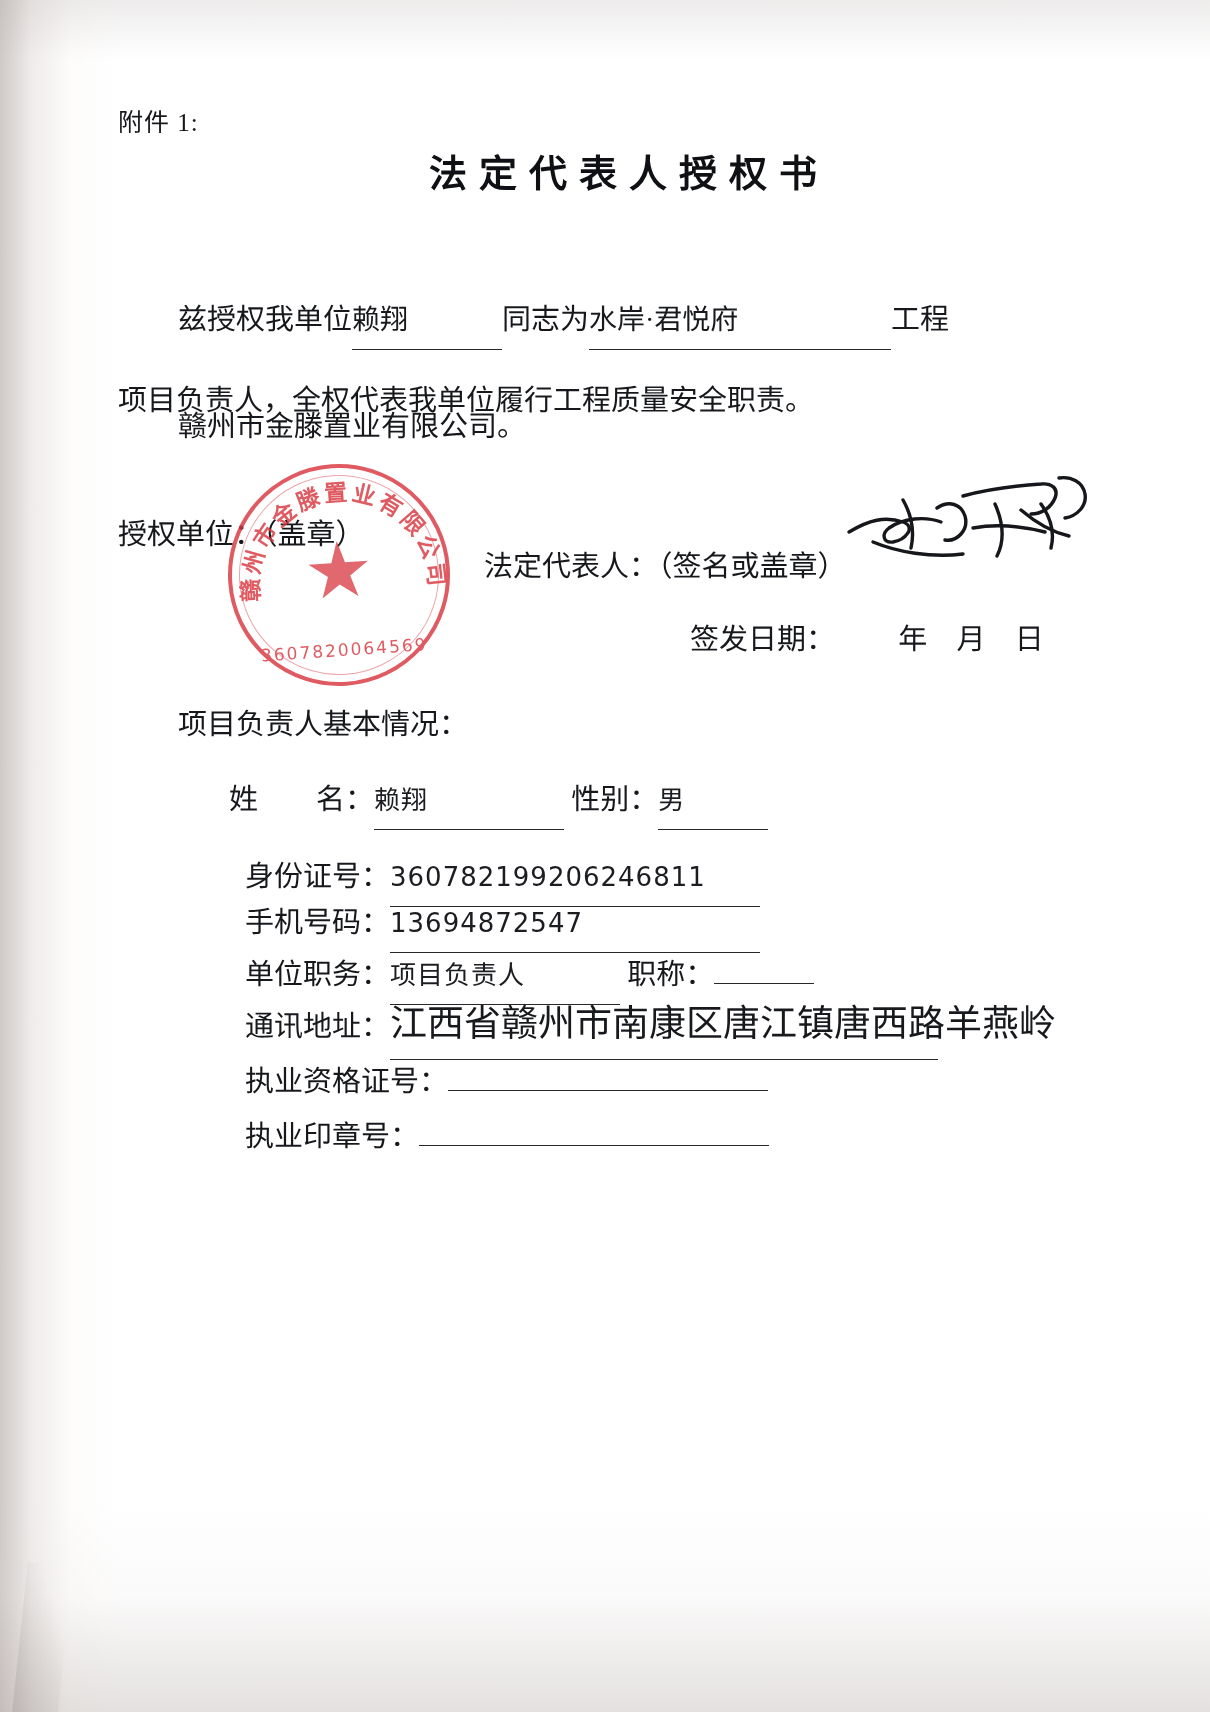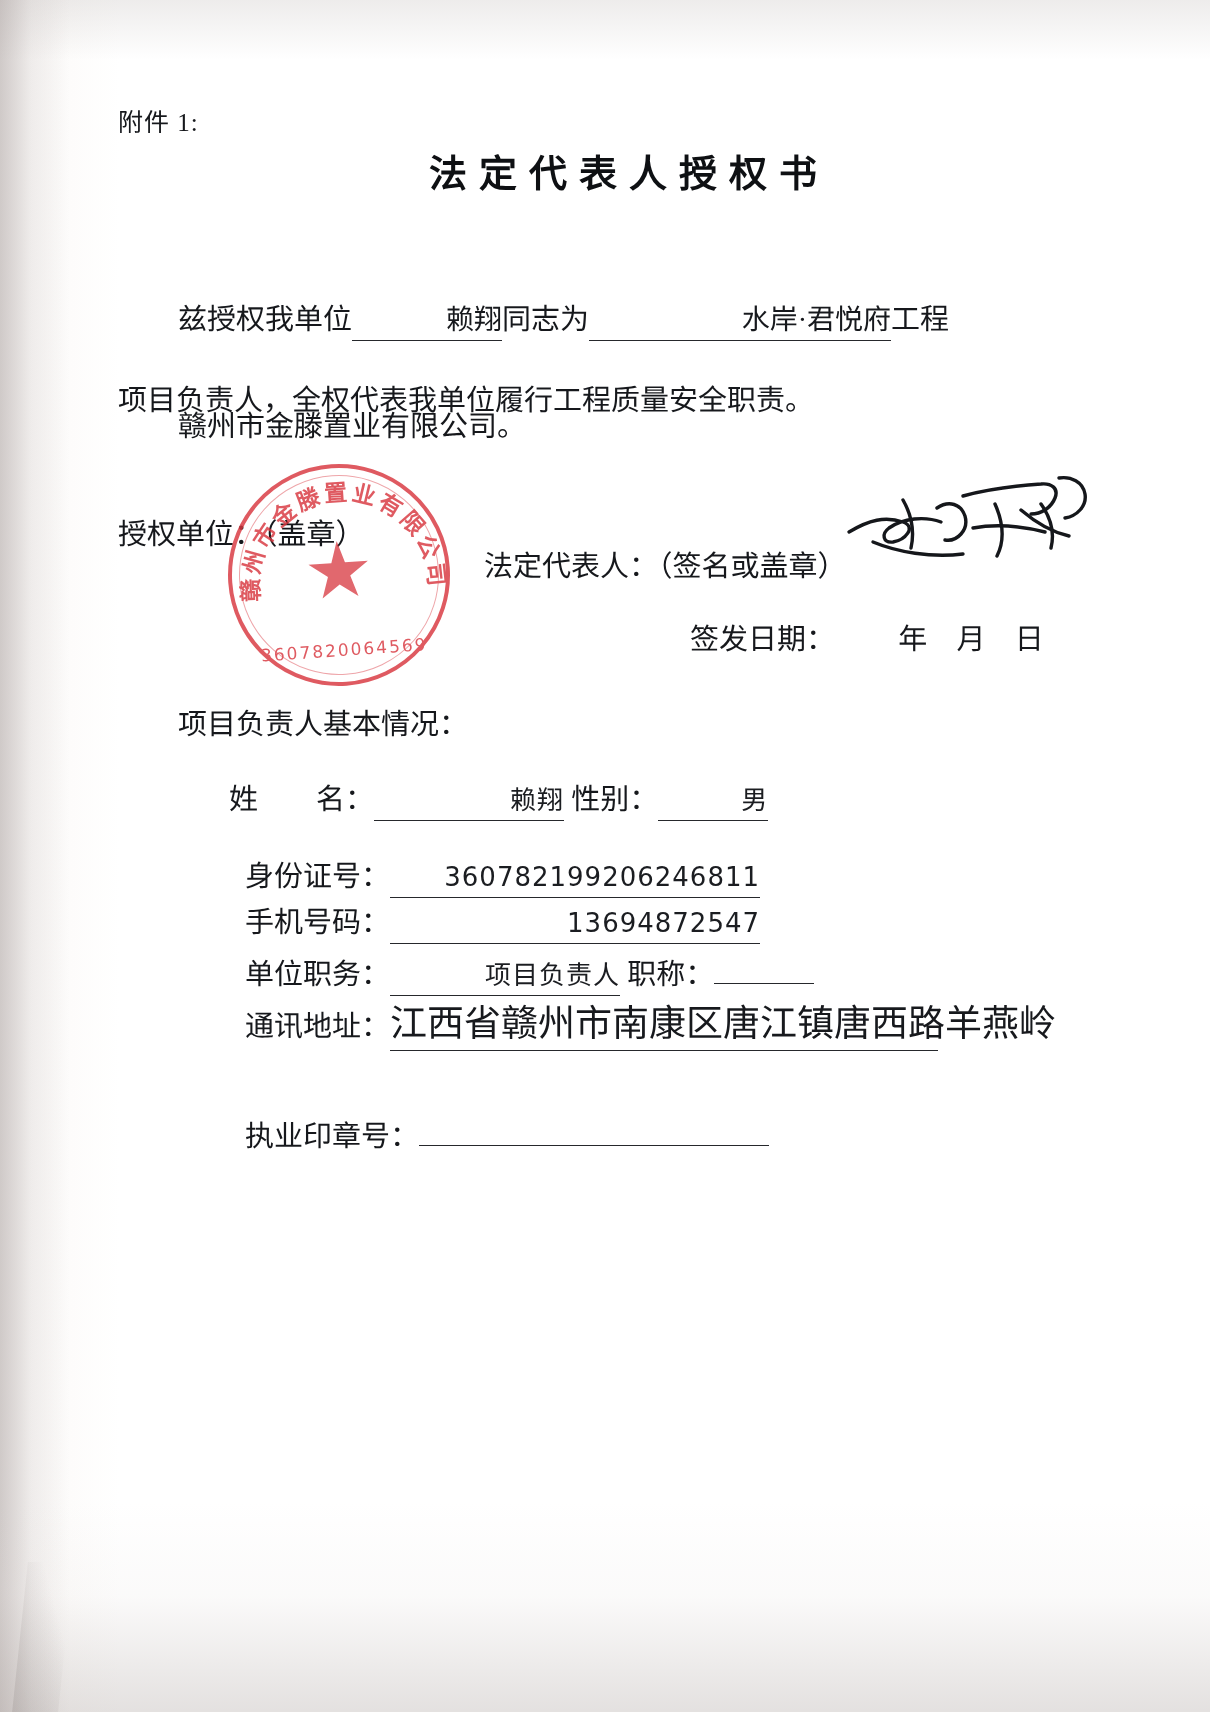--- a/index.html
+++ b/index.html
@@ -75,27 +75,27 @@
   .body-text {
     position: absolute;
     color: #16181c;
     font-size: 29px;
     line-height: 1.0;
     white-space: nowrap;
   }
 
   .fill {
     display: inline-block;
-    text-align: right;
+    text-align: left;
     border-bottom: 1.6px solid #26282c;
     font-size: 28px;
     color: #17191d;
     line-height: 1.05;
     vertical-align: baseline;
-    padding-bottom: 6px;
+    padding-bottom: 15px;
   }
 
   
   #p1 { left: 178px; top: 305px; }
   #p1b { left: 118px; top: 358px; margin-top: 28px; }
   #p2 { left: 178px; top: 412px; }
 
   
   #auth-unit { left: 118px; top: 520px; }
   #legal-rep { left: 484px; top: 552px; }
@@ -274,18 +274,21 @@
 
   <div class="field-row" id="f-post">
     <span>单位职务：</span><span class="fill handwrite" style="width:230px;">项目负责人</span>
     <span>职称：</span><span class="fill handwrite" style="width:100px;"></span>
   </div>
 
   <div class="field-row" id="f-addr">
     <span>通讯地址：</span><span class="fill" style="width:548px;font-size:37px;">江西省赣州市南康区唐江镇唐西路羊燕岭</span>
   </div>
 
+  <div class="field-row" id="f-cert">
+    <span>执业资格证号：</span><span class="fill handwrite" style="width:320px;"></span>
+  </div>
 
   <div class="field-row" id="f-seal">
     <span>执业印章号：</span><span class="fill handwrite" style="width:350px;"></span>
   </div>
 
 </div>
 
 </body></html>

